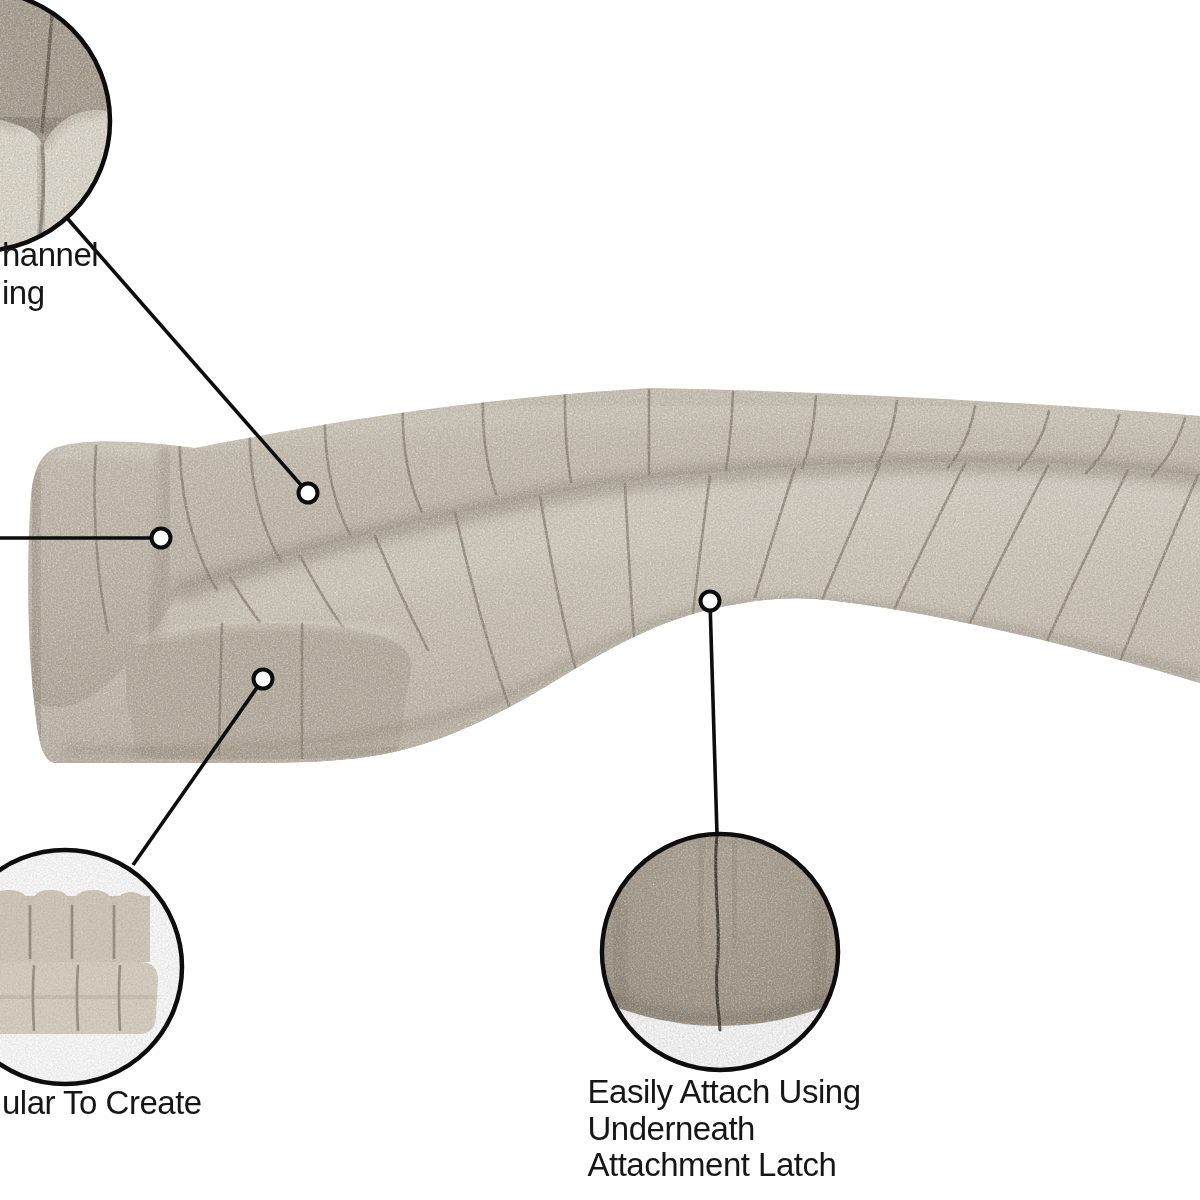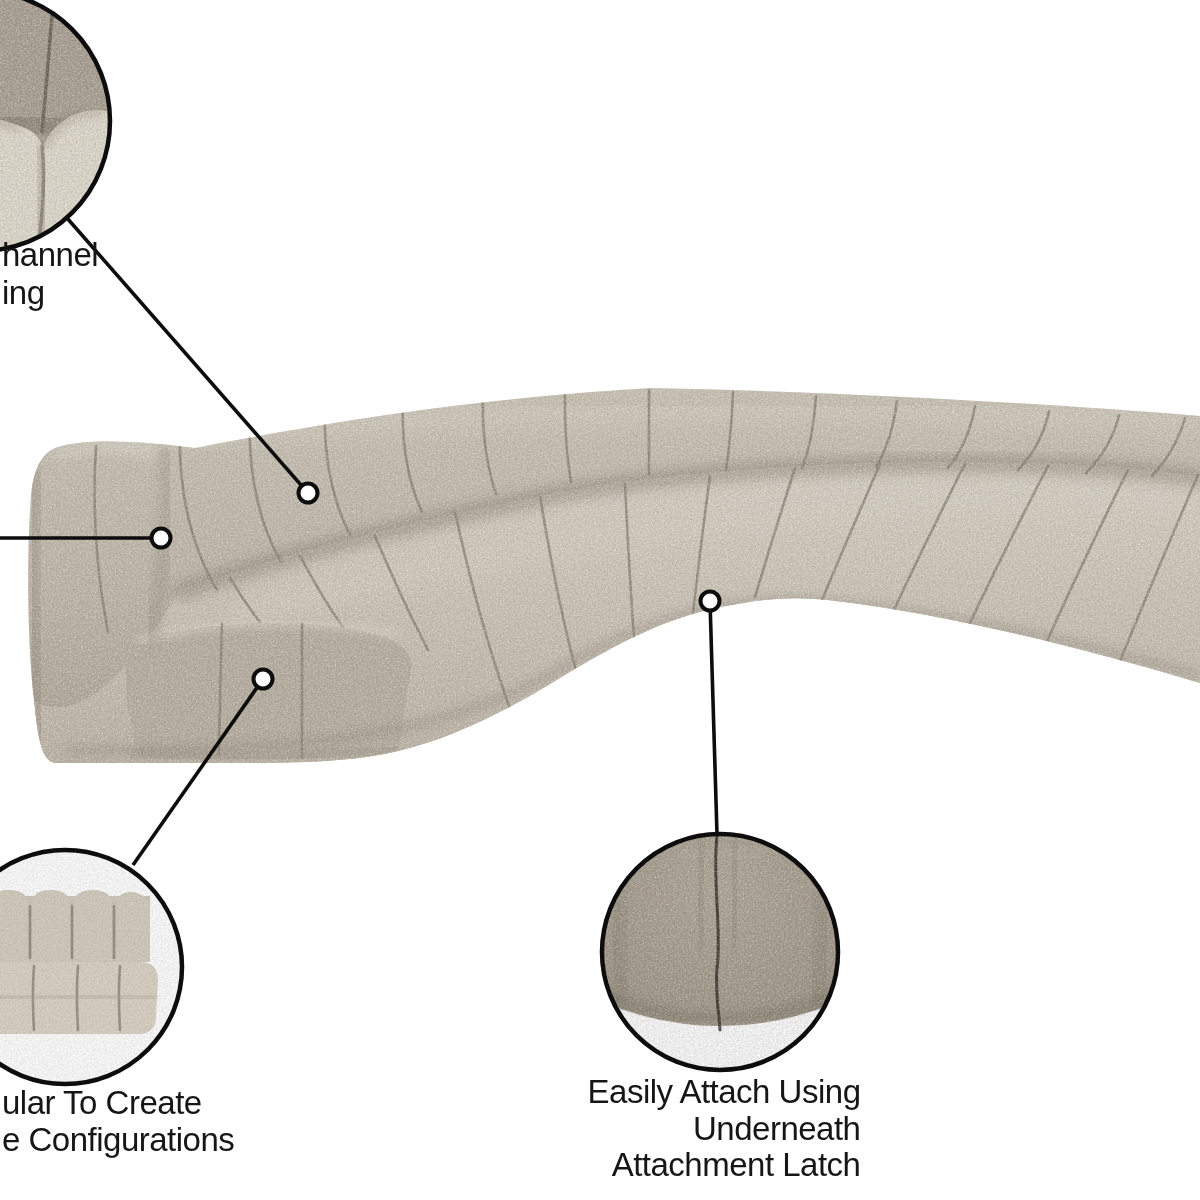--- a/index.html
+++ b/index.html
@@ -19,21 +19,21 @@
   .ring{fill:none;stroke:var(--line);stroke-width:4.5;}
   .ringfill{fill:#ffffff;stroke:none;}
   
   .label{
     position:absolute;color:var(--text,#161616);
     font-size:33px;line-height:37px;letter-spacing:-0.5px;
     white-space:nowrap;font-weight:400;
   }
   .label-channel{left:2px;top:236px;line-height:38px;text-align:left;}
   .label-modular{left:2px;top:1084px;text-align:left;}
-  .label-attach{left:724px;top:1074px;transform:translateX(-50%);text-align:right;line-height:36.5px;}
+  .label-attach{left:724px;top:1074px;transform:translateX(-50%);text-align:left;line-height:36.5px;}
 </style>
 </head>
 <body>
 
 <div class="stage">
 
 <svg width="1200" height="1200" viewBox="0 0 1200 1200">
   <defs>
     <linearGradient id="gFab" x1="0" y1="0" x2="0" y2="1">
       <stop offset="0" stop-color="#cfc8ba"></stop>
@@ -269,21 +269,20 @@
   </g>
 </svg>
 
 <div class="label label-channel">
   <div>hannel</div>
   <div>ing</div>
 </div>
 
 <div class="label label-modular">
   <div>ular To Create</div>
-  <div>e Configurations</div>
 </div>
 
 <div class="label label-attach">
   <div>Easily Attach Using</div>
   <div>Underneath</div>
   <div>Attachment Latch</div>
 </div>
 
 </div>
 

